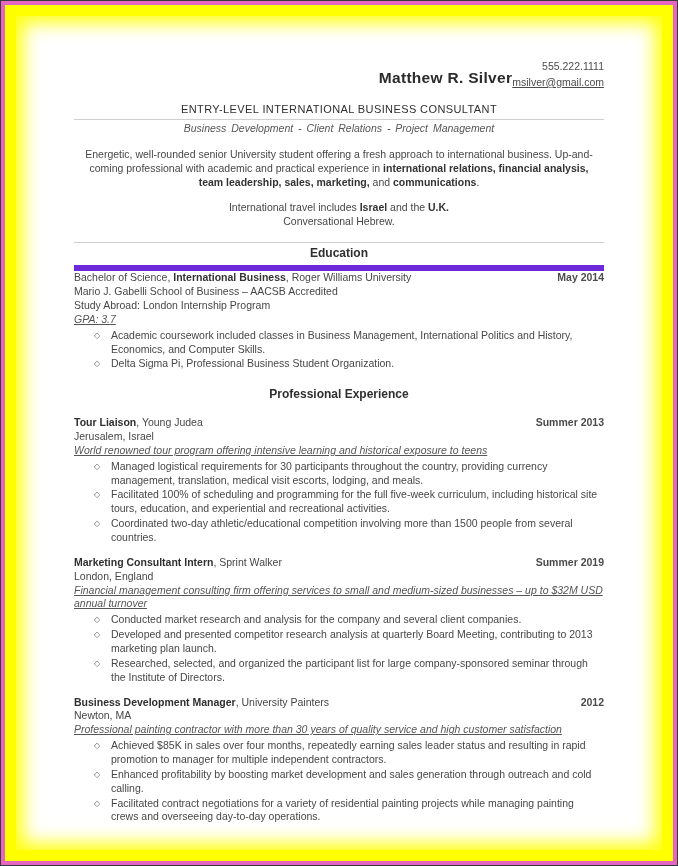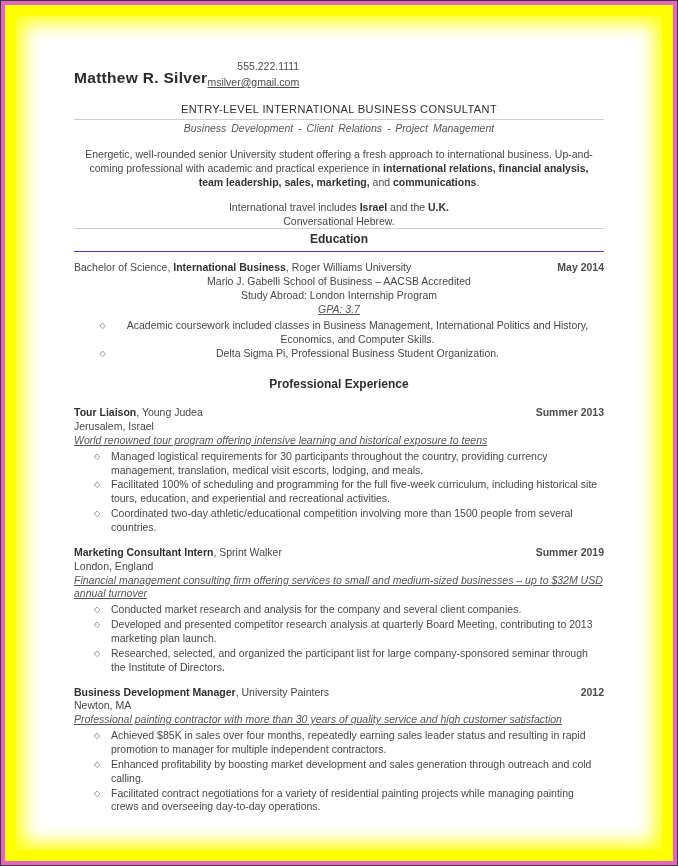--- a/index.html
+++ b/index.html
@@ -29,47 +29,47 @@
     background: #ffffff;
     box-shadow: inset 0 0 18px 7px rgba(255,255,0,0.95);
     padding: 44px 58px 20px 58px;
     color: #474747;
     font-size: 10.5px;
     line-height: 1.32;
     overflow: hidden;
   }
 
   
-  .hdr { display: flex; justify-content: flex-start; align-items: flex-start; }
+  .hdr { display: flex; justify-content: flex-end; align-items: flex-start; }
   .hdr-name { font-size: 15.5px; font-weight: bold; color: #2b2b2b; letter-spacing: .3px; padding-top: 8px; }
   .hdr-contact { text-align: right; color: #4c4c4c; }
   .hdr-contact .phone { display: block; }
   .hdr-contact a.email { color: #4c4c4c; text-decoration: underline; display: inline-block; margin-top: 2px; }
 
   
   .title-block { text-align: center; margin-top: 12px; }
   .title-main { font-size: 11px; font-weight: normal; color: #2f2f2f; letter-spacing: .4px; }
   .title-rule { border: 0; border-top: 1px solid #cfcfcf; margin: 3px 0 2px 0; }
   .title-sub { font-style: italic; color: #565656; word-spacing: 2px; }
 
   
   .summary { text-align: center; margin: 12px 6px 0 6px; }
   .travel { text-align: center; margin: 11px 0 0 0; }
   b.inl { color: #333; }
 
   
   .section-head {
     text-align: center; font-weight: bold; font-size: 12px; color: #2f2f2f;
-    border-top: 1px solid #cfcfcf; border-bottom: 1px solid #6d28d9;
-    padding: 3px 0; 
+    border-top: 1px solid #cfcfcf; border-bottom: 6px solid #6d28d9;
+    padding: 3px 0; margin-top: 14px;
   }
   .section-head.noline { border: 0; margin-top: 14px; padding: 2px 0; }
 
   
-  .entry { margin-top: 9px; text-align: center; }
+  .entry { margin-top: 0; }
   .row { display: flex; justify-content: space-between; align-items: baseline; }
   .row .date { white-space: nowrap; color: #4c4c4c; padding-left: 10px; font-weight: bold; }
   .jt { font-weight: bold; color: #2f2f2f; }
   .ital { font-style: italic; color: #555; text-decoration: underline; }
 
   ul.bullets { list-style: none; margin: 2px 0 0 0; padding: 0 0 0 20px; }
   ul.bullets li { display: flex; align-items: flex-start; margin-top: 1px; }
   ul.bullets .marker { flex: none; width: 17px; font-size: 8px; color: #6a6a6a; padding-top: 2px; }
   ul.bullets .btxt { flex: 1; }
 

